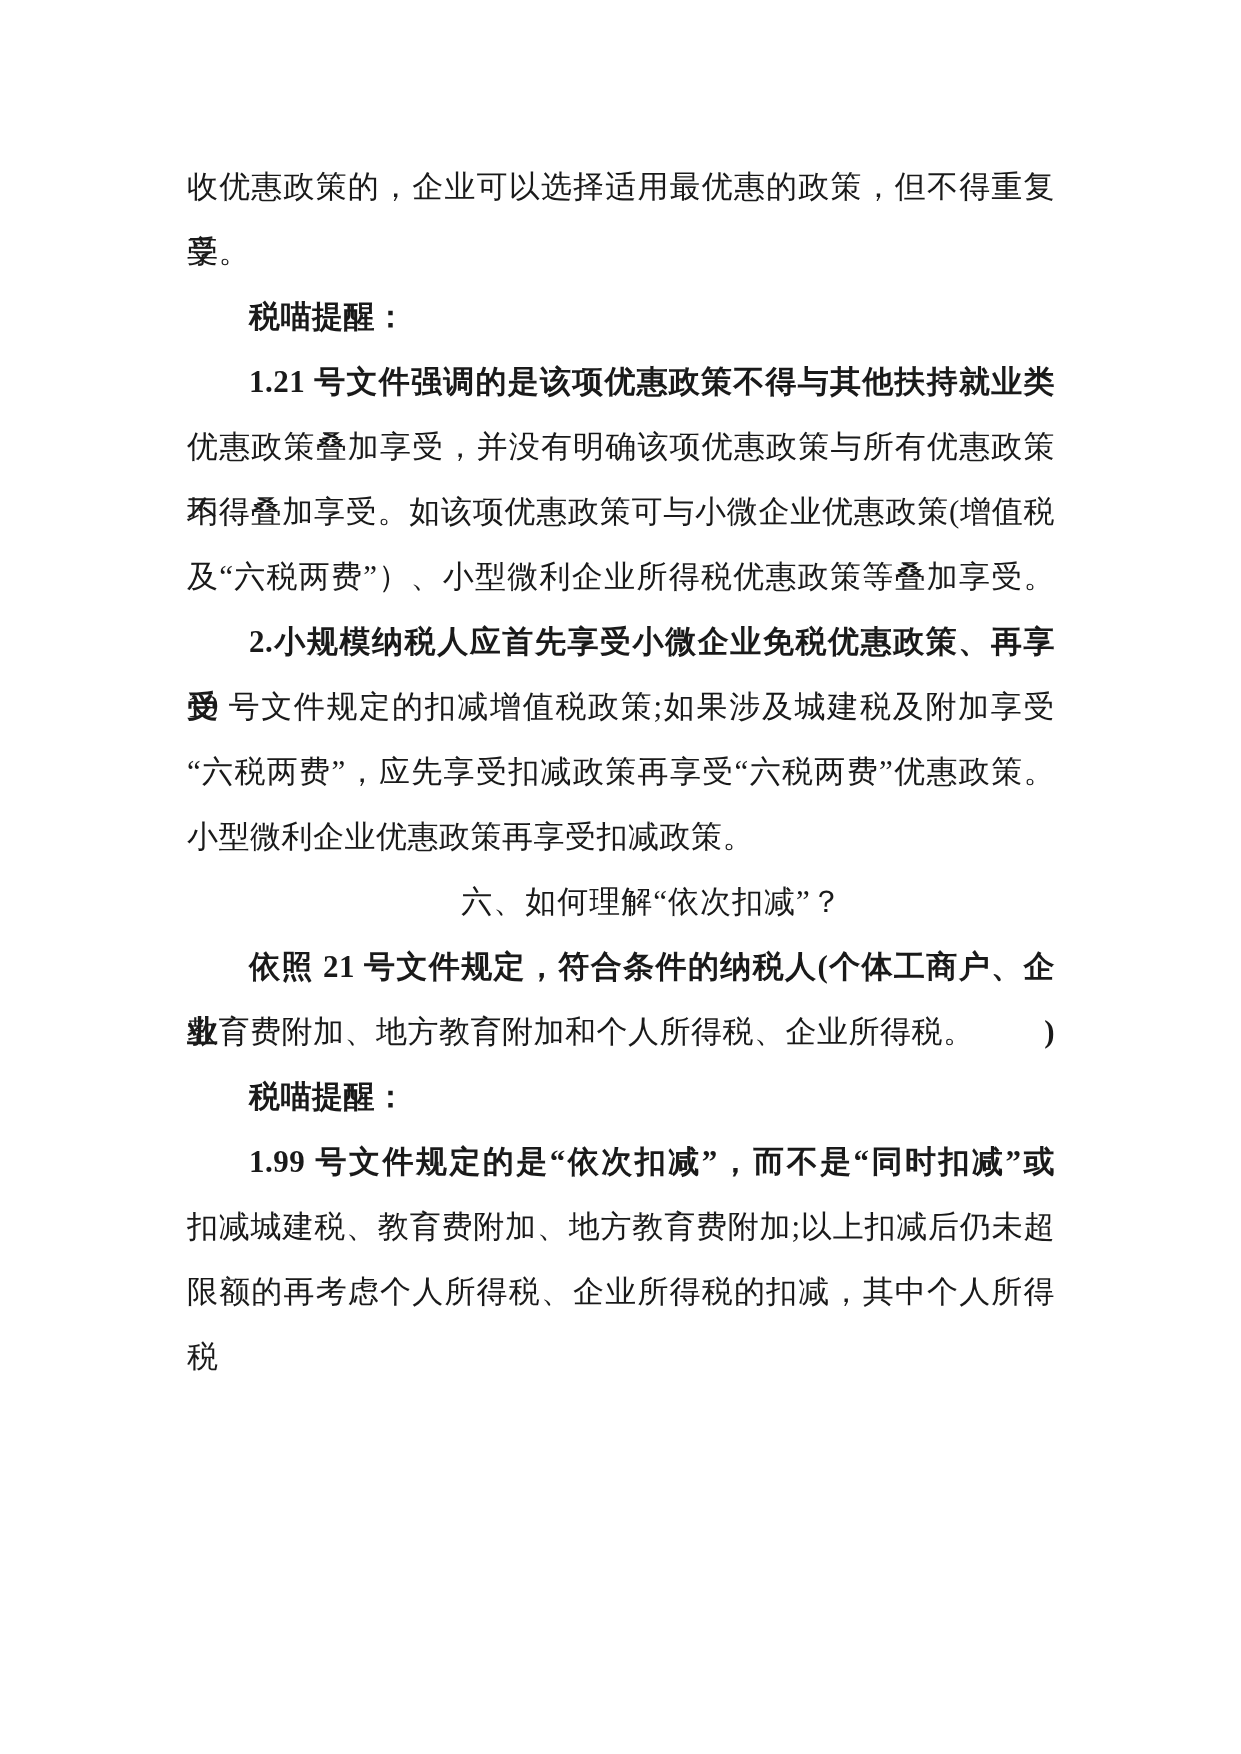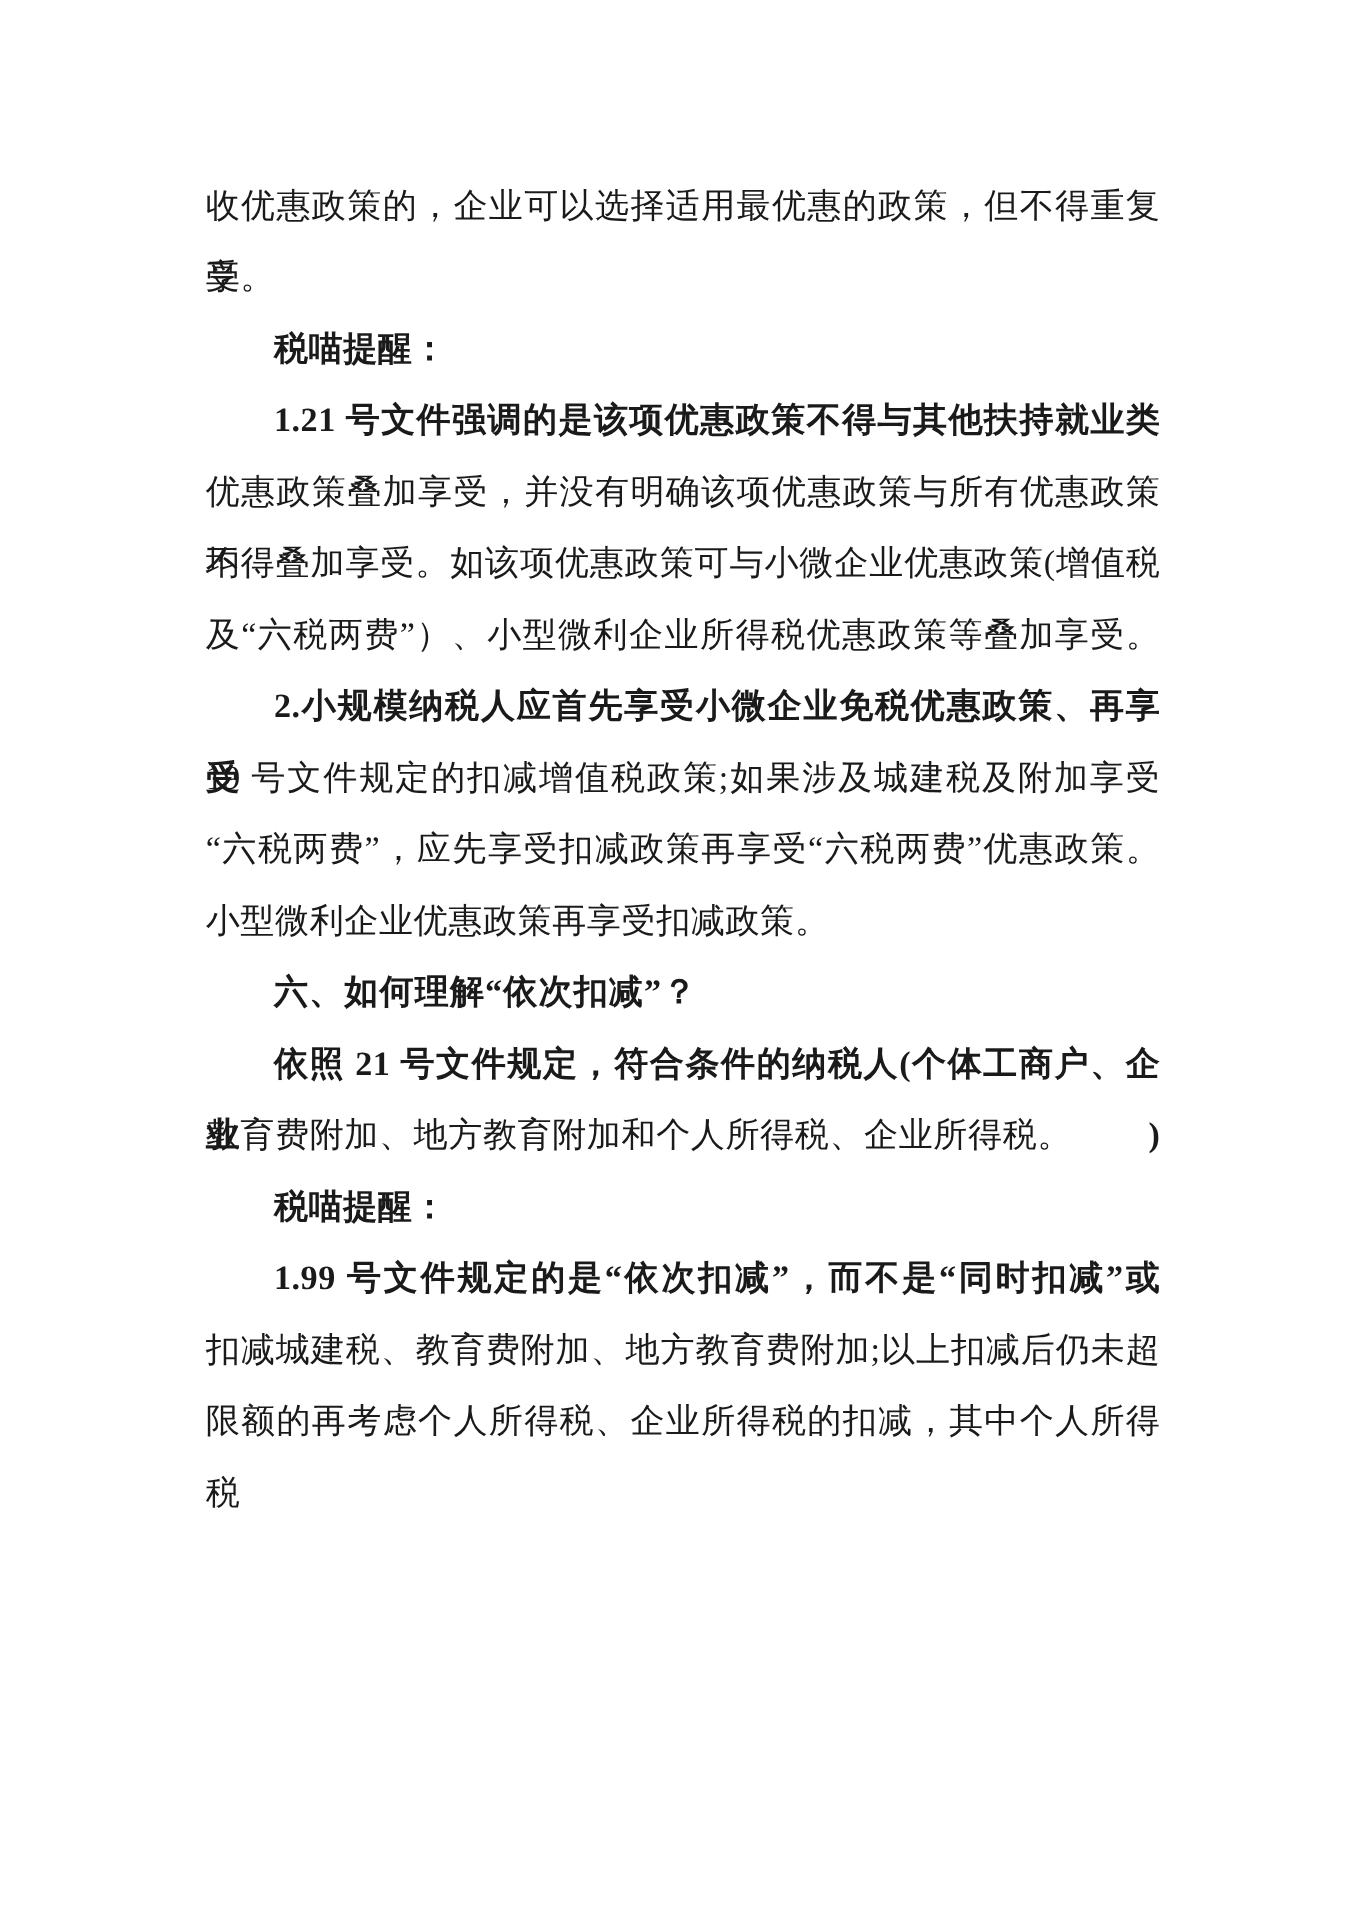--- a/index.html
+++ b/index.html
@@ -34,22 +34,23 @@
     text-align: justify;
     text-align-last: justify;
     text-justify: inter-character;
     white-space: normal;
   }
   .line.indent {
     text-indent: 62px;
     font-weight: bold;
   }
   .line.bold {
-    font-weight: bold;
+    font-weight: normal;
     letter-spacing: 1px;
+    text-align: center;
   }
 </style>
 </head>
 <body>
 
 <div class="page">
   <div class="text-block" id="text-block">
       <div class="line fill">收优惠政策的，企业可以选择适用最优惠的政策，但不得重复享</div>
       <div class="line">受。</div>
       <div class="line indent">税喵提醒：</div>

